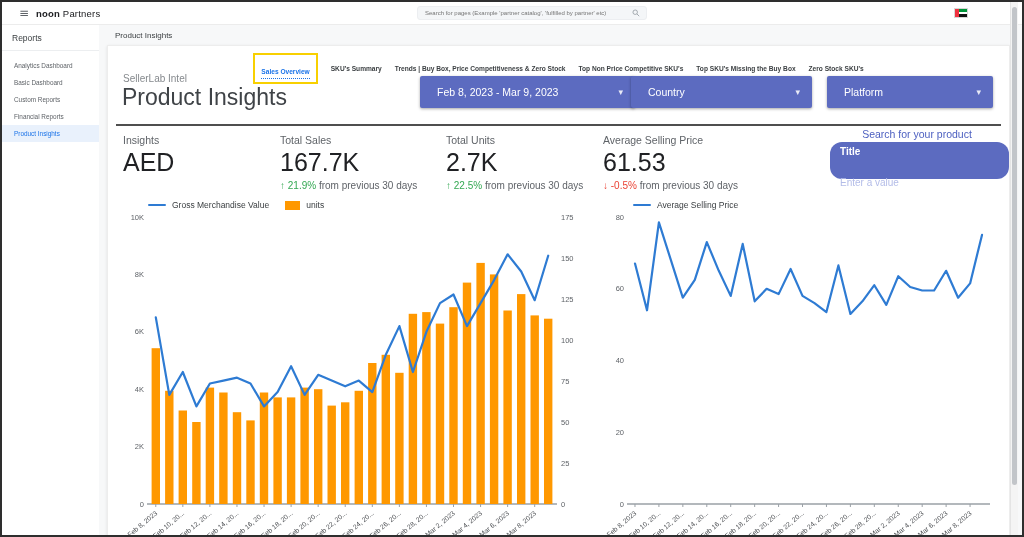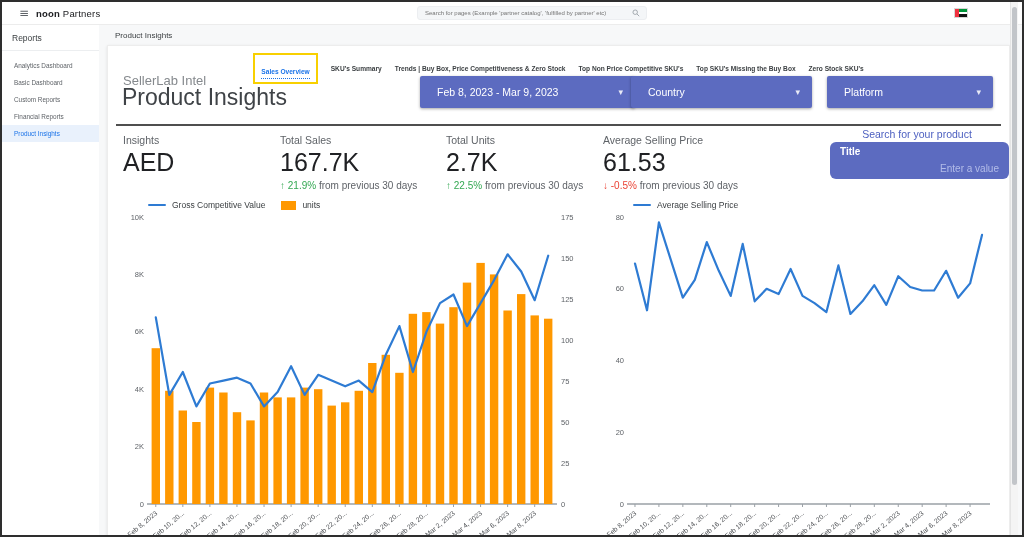--- a/index.html
+++ b/index.html
@@ -37,21 +37,21 @@
   .scrollbar { position:absolute; right:4px; top:0; bottom:0; width:8px; background:#f4f4f4; border-left:1px solid #e4e4e4; }
   .scrollbar .thumb { position:absolute; left:1px; top:5px; width:5px; height:478px; background:#c2c5c9; border-radius:3px; }
 
   
   .tabs { position:absolute; left:0; right:0; top:7px; display:flex; justify-content:center; align-items:center; gap:13px; }
   .tab { font-size:6.6px; font-weight:bold; color:#3c4043; white-space:nowrap; cursor:pointer; }
   .tab.active { color:#1a73e8; border-bottom:1px dotted #1a73e8; padding-bottom:3px; }
   .hl-box { border:2px solid #f8d000; padding:5px 6px 4px 6px; }
 
   
-  .subtitle { position:absolute; left:15px; top:27px; font-size:13px; color:#85898d; }
+  .subtitle { position:absolute; left:15px; top:27px; font-size:10px; color:#85898d; }
   .page-title { position:absolute; left:14px; top:38px; font-size:23px; color:#3f4347; }
   .dropdown { position:absolute; top:30px; height:32px; background:#5c6bc0; border-radius:2px; box-shadow:0 1px 3px rgba(0,0,0,.35); color:#fff; display:flex; align-items:center; justify-content:space-between; padding:0 12px 0 17px; font-size:10.5px; cursor:pointer; }
   .dropdown .caret { font-size:9px; color:#e8eaf6; font-family:"DejaVu Sans", sans-serif; }
   .dd-date { left:312px; width:215px; }
   .dd-country { left:523px; width:181px; }
   .dd-platform { left:719px; width:166px; }
   .hr-dark { position:absolute; left:8px; right:8px; top:78px; height:2px; background:#4f4f4f; }
 
   
   .kpi { position:absolute; top:88px; }
@@ -59,23 +59,23 @@
   .kpi .k-value { font-size:25px; color:#202124; margin-top:2px; }
   .kpi .k-delta { font-size:10px; color:#5f6368; margin-top:3px; }
   .k-delta .up { color:#34a853; }
   .k-delta .down { color:#ea4335; }
   .kpi-currency { left:15px; }
   .kpi-sales { left:172px; }
   .kpi-units { left:338px; }
   .kpi-asp { left:495px; }
 
   .ps-title { position:absolute; left:717px; top:82px; width:184px; text-align:center; font-size:10.5px; color:#4c5fc0; }
-  .ps-box { position:absolute; left:722px; top:96px; width:179px; height:37px; background:#5c6bc0; border-radius:6px; padding:4px 10px 0 10px; cursor:text; }
+  .ps-box { position:absolute; left:722px; top:96px; width:179px; height:37px; background:#5c6bc0; border-radius:12px; padding:4px 10px 0 10px; cursor:text; }
   .ps-box .ps-label { font-size:10px; color:#fff; font-weight:bold; }
-  .ps-box input { width:100%; border:none; background:transparent; outline:none; font-size:10px; color:#fff; margin-top:6px; font-family:"Liberation Sans", sans-serif;text-align:right; }
+  .ps-box input { width:100%; border:none; background:transparent; outline:none; font-size:10px; color:#fff; margin-top:20px; font-family:"Liberation Sans", sans-serif; }
   .ps-box input::placeholder { color:#b3bce8; }
 
   
   .chart { position:absolute; top:153px; }
   .chart-left { left:8px; width:465px; height:340px; }
   .chart-right { left:493px; width:395px; height:340px; }
   .legend { display:flex; align-items:center; gap:6px; margin-left:32px; height:12px; font-size:8.5px; color:#3c4043; }
   .leg-line { display:inline-block; width:18px; height:2.5px; border-radius:2px; background:#2e7bd3; }
   .leg-box { display:inline-block; width:15px; height:9px; background:#ff9800; margin-left:10px; }
   svg text { font-family:"Liberation Sans", sans-serif; }
@@ -171,21 +171,21 @@
 
       <div class="ps-title">Search for your product</div>
       <div class="ps-box">
         <div class="ps-label">Title</div>
         <input type="text" placeholder="Enter a value" style="">
       </div>
 
       <div class="chart chart-left">
         <div class="legend">
           <span class="leg-line"></span>
-          <span>Gross Competitive Value</span>
+          <span>Gross Merchandise Value</span>
           <span class="leg-box"></span>
           <span>units</span>
         </div>
         <svg width="465" height="326">
             <text x="28" y="295.5" text-anchor="end" font-size="7.5" fill="#5f6368">0</text>
             <text x="28" y="238.1" text-anchor="end" font-size="7.5" fill="#5f6368">2K</text>
             <text x="28" y="180.7" text-anchor="end" font-size="7.5" fill="#5f6368">4K</text>
             <text x="28" y="123.30000000000001" text-anchor="end" font-size="7.5" fill="#5f6368">6K</text>
             <text x="28" y="65.89999999999998" text-anchor="end" font-size="7.5" fill="#5f6368">8K</text>
             <text x="28" y="8.5" text-anchor="end" font-size="7.5" fill="#5f6368">10K</text>

